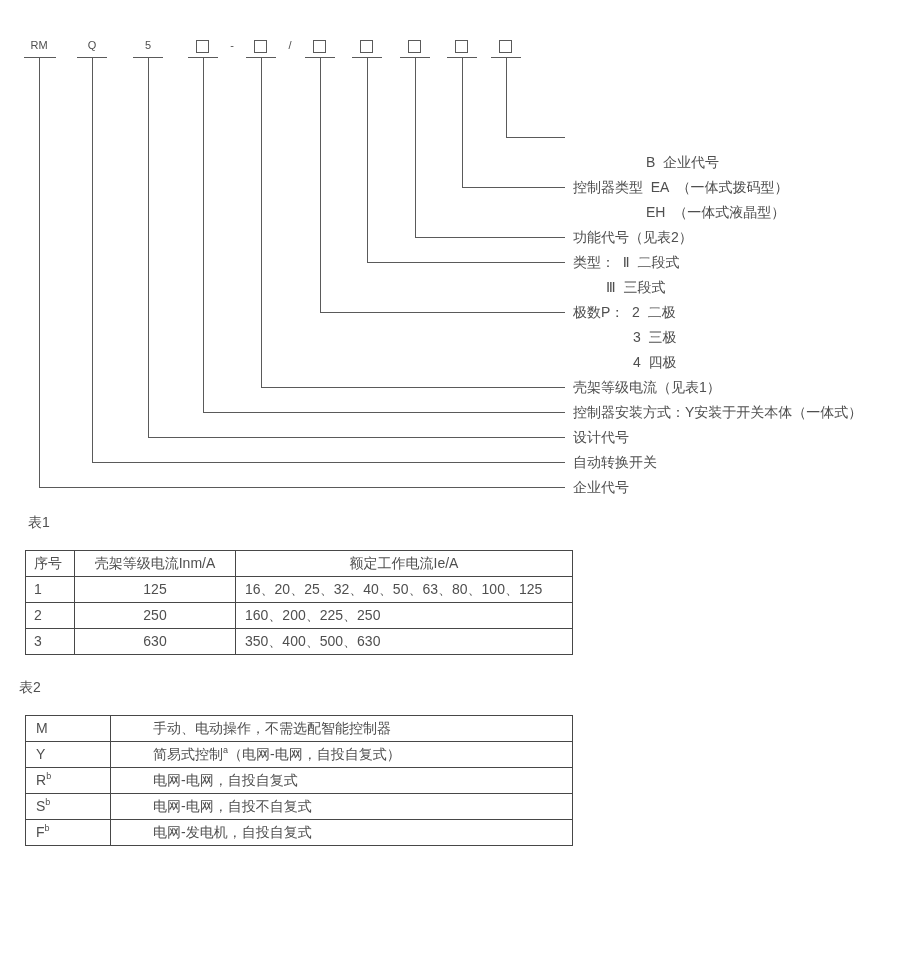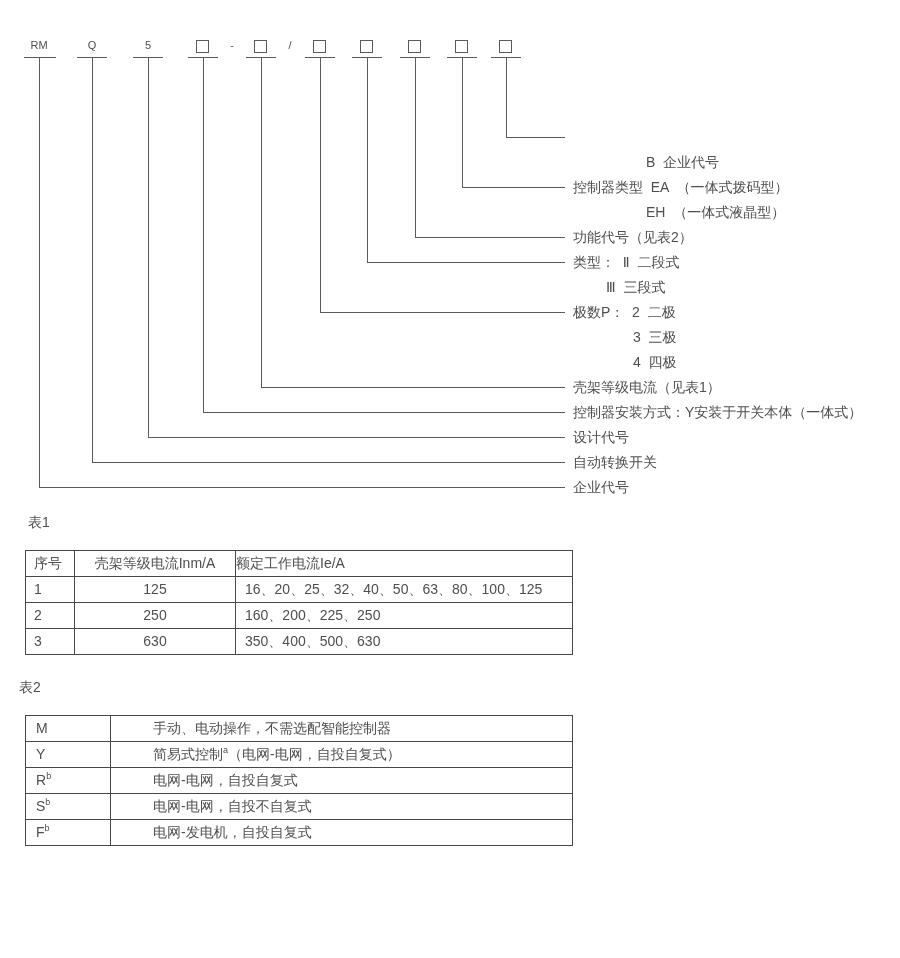--- a/index.html
+++ b/index.html
@@ -50,21 +50,21 @@
   td{
     border:1px solid var(--border);
     height:25px;line-height:25px;
     white-space:nowrap;overflow:hidden;
     font-weight:normal;
   }
   sup{font-size:9px;vertical-align:super;line-height:0;}
   .t1-c1{width:49px;padding-left:8px;text-align:left;}
   .t1-c2{width:161px;text-align:center;}
   .t1-c3{width:337px;padding-left:9px;text-align:left;}
-  .t1-c3h{width:337px;text-align:left;padding-left:0;}
+  .t1-c3h{width:337px;text-align:center;padding-left:0;}
   .t2-c1{width:85px;padding-left:10px;text-align:left;}
   .t2-c2{width:462px;padding-left:42px;text-align:left;}
   .footnote-cell{height:auto;line-height:25px;padding:1px 0 1px 4px;white-space:normal;}
   .footnote-cell div{line-height:25px;}
 </style>
 </head>
 <body>
 
 <div class="page">
 

